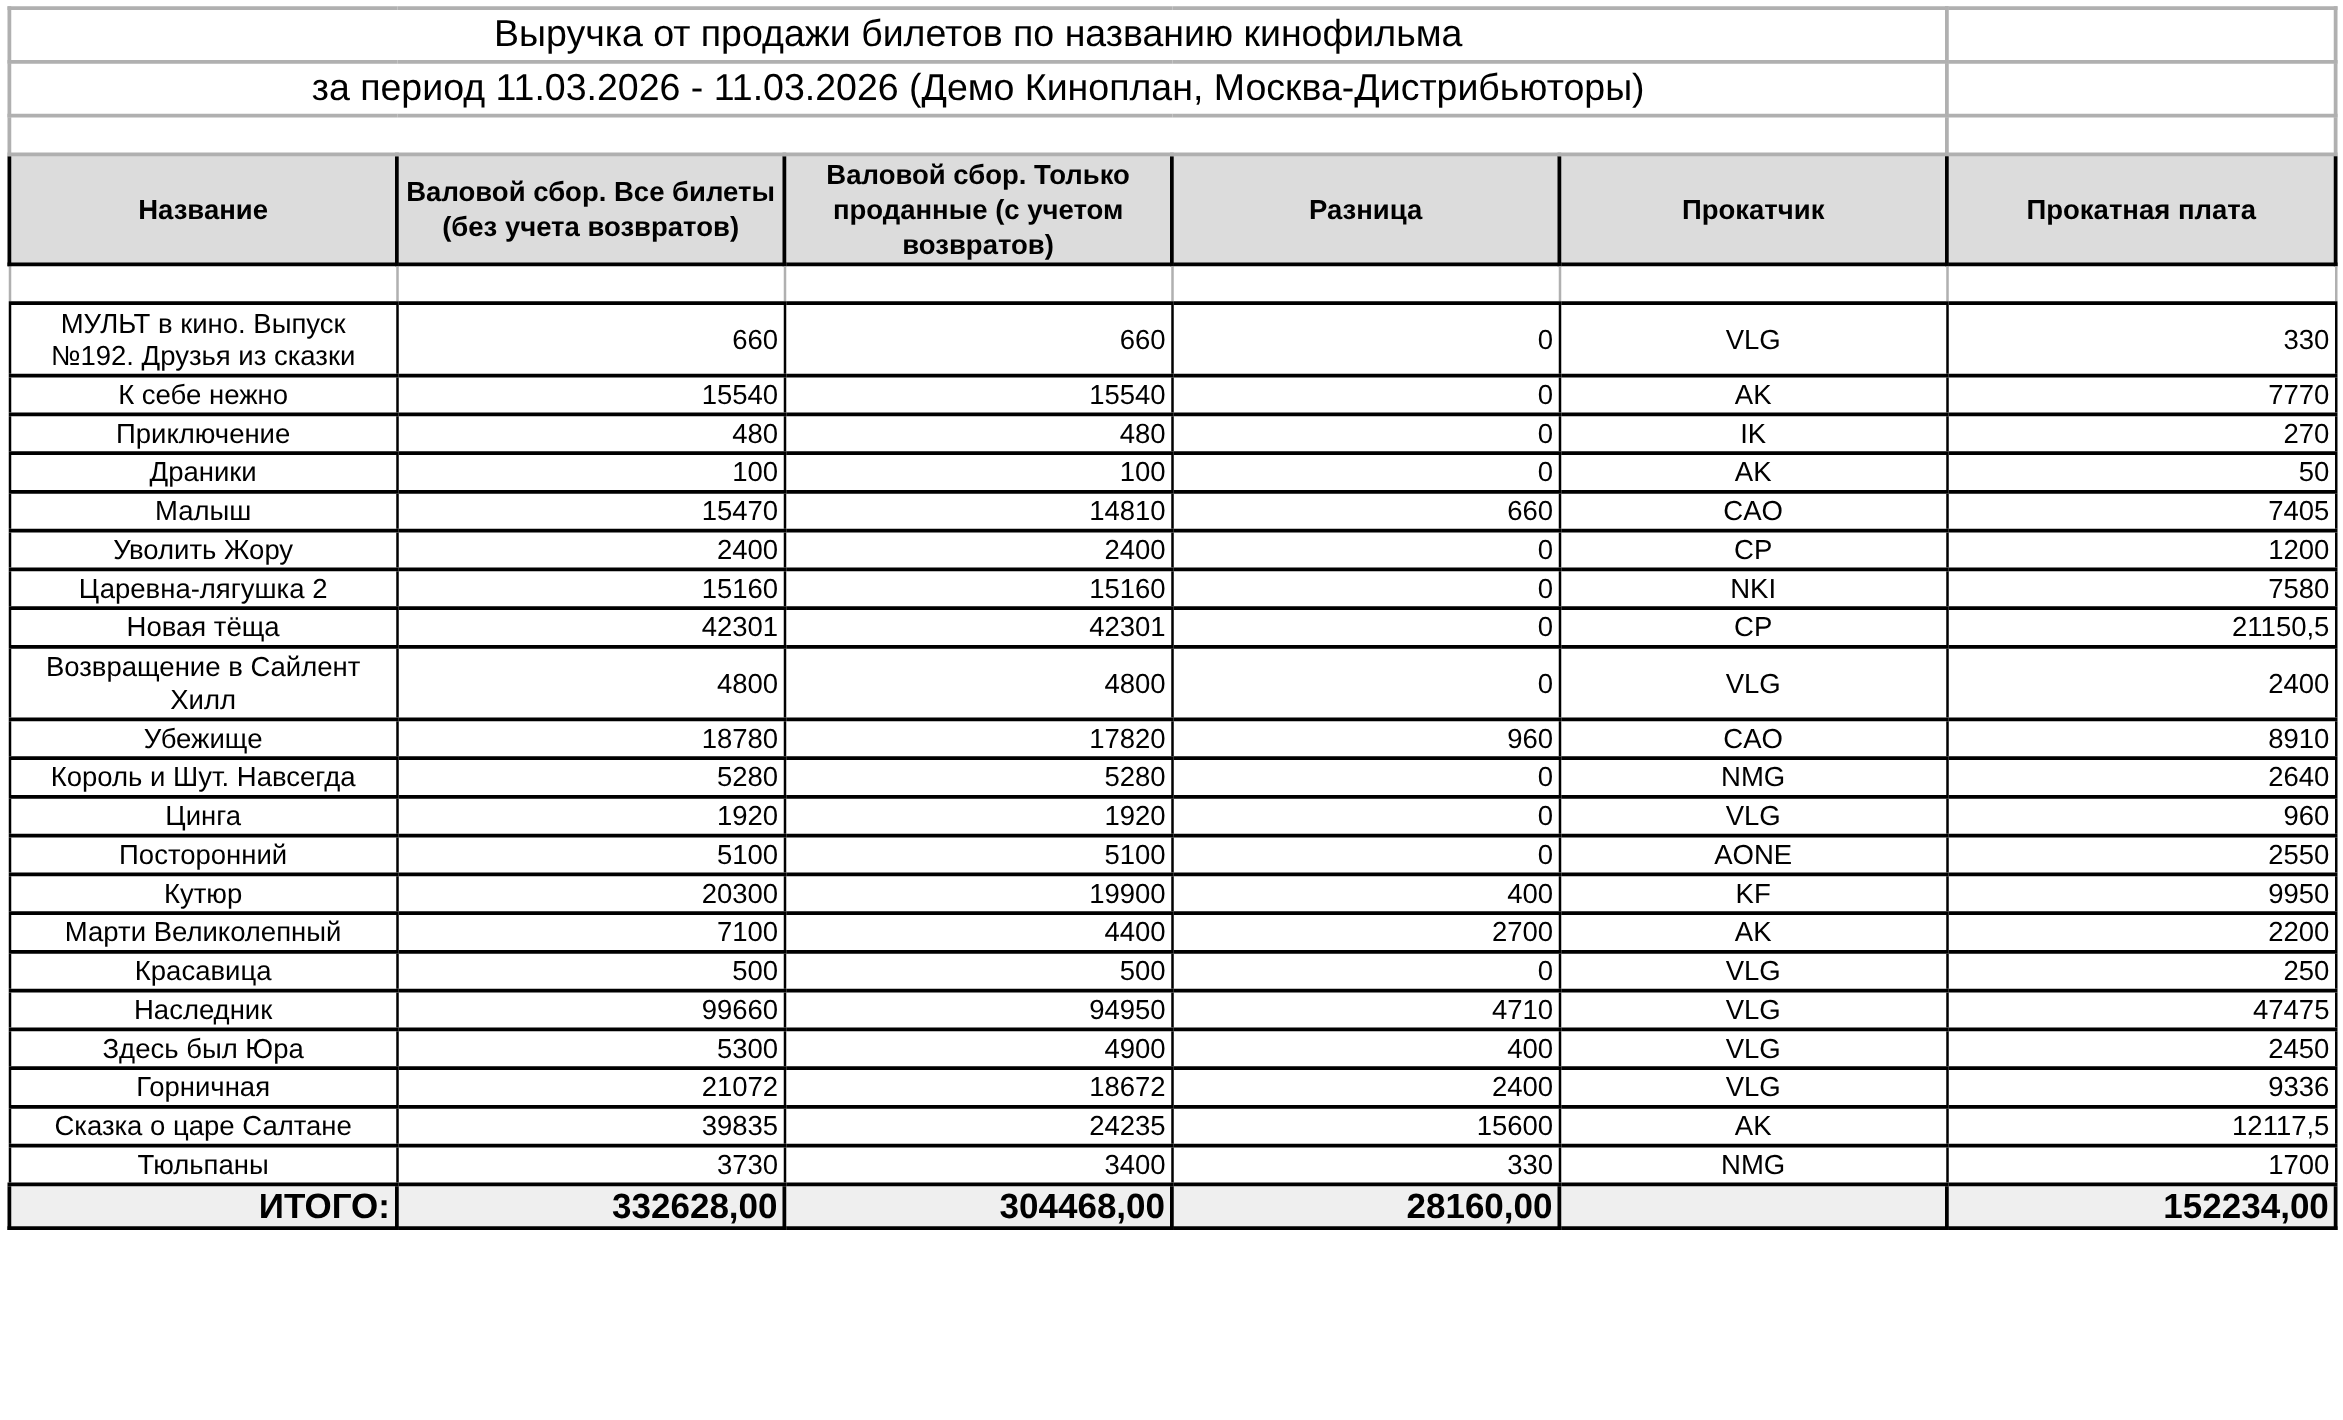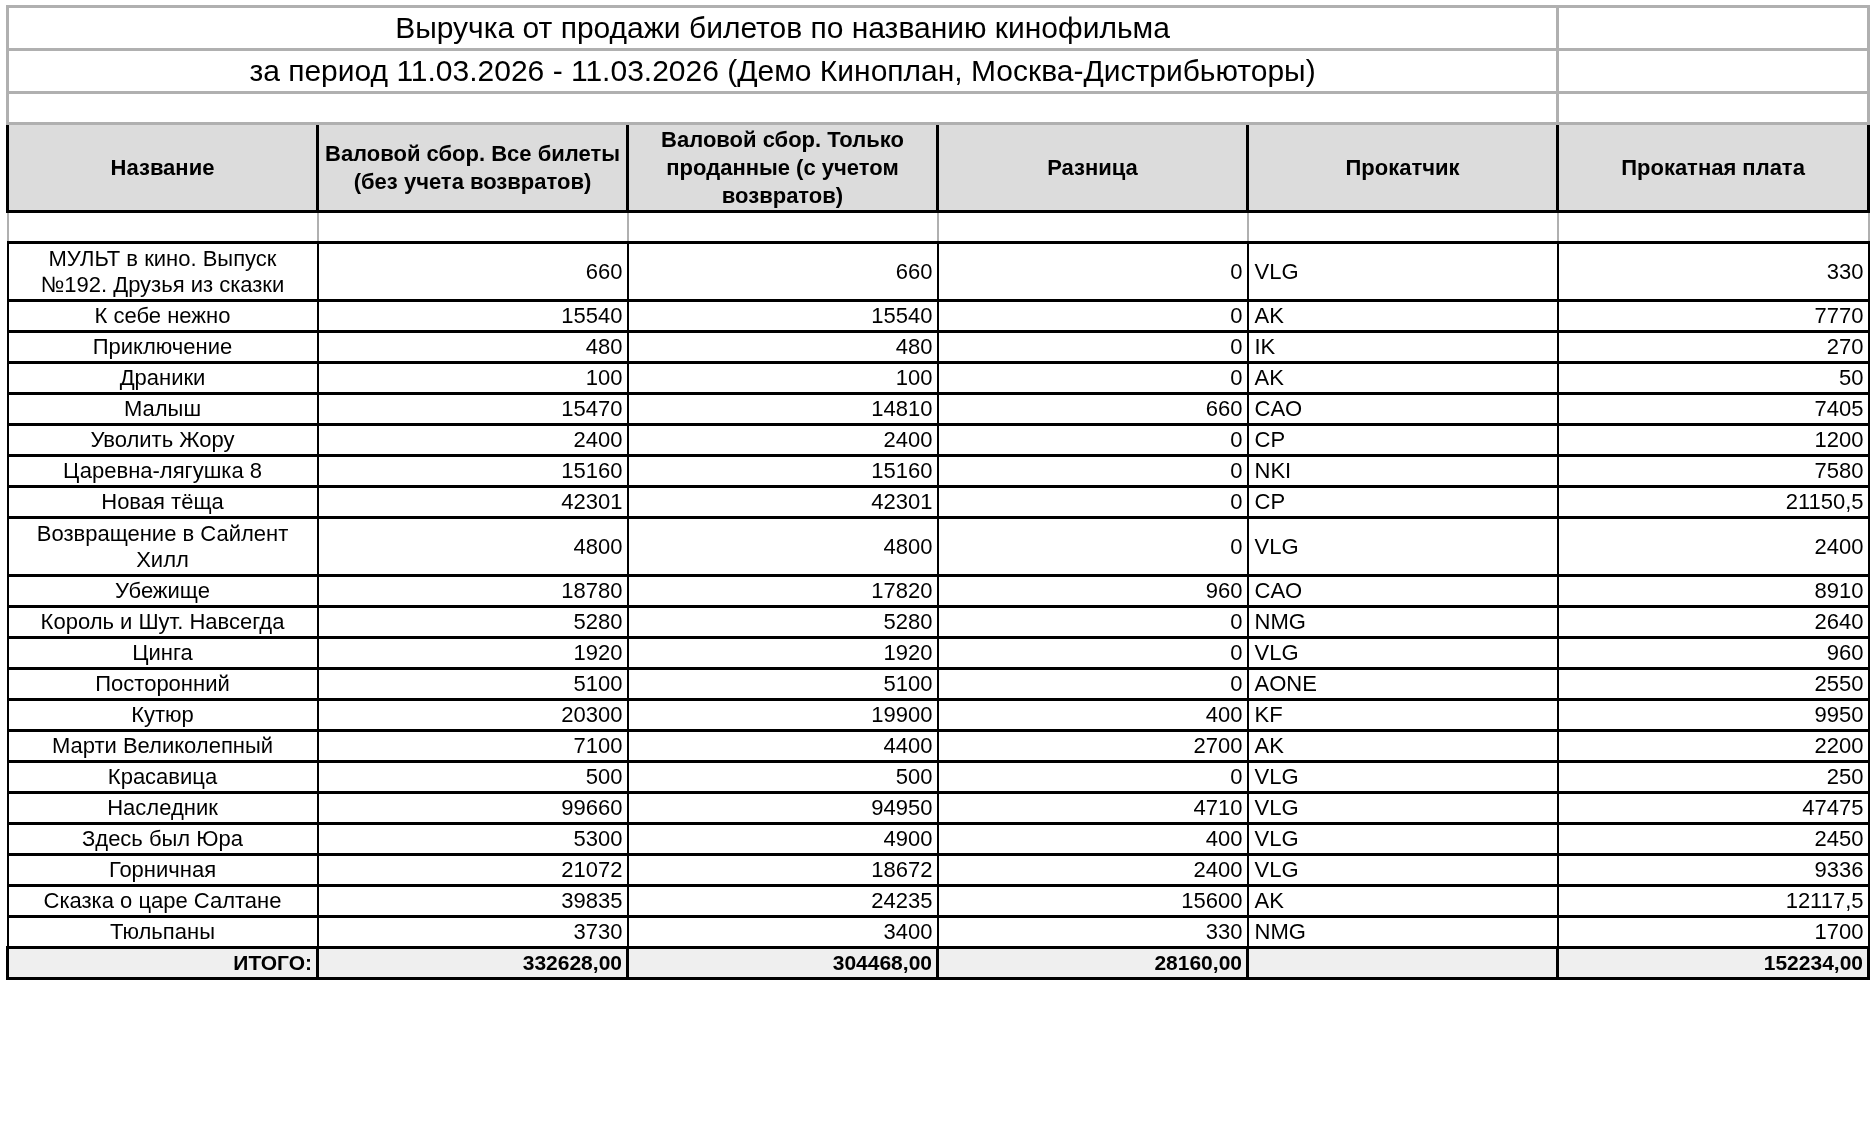--- a/index.html
+++ b/index.html
@@ -20,22 +20,22 @@
   tr.head-row th { background: #dcdcdc; border: 3px solid #000; height: 85px;
                    font-size: 22px; font-weight: bold; text-align: center; line-height: 28px; }
   tr.spacer-row td { height: 28px; border-left: 2px solid #b0b0b0; border-right: 2px solid #b0b0b0;
                      border-top: 3px solid #000; border-bottom: 3px solid #000; }
   
   tr.data-row td { border: 2px solid #000; border-top-width: 3px; border-bottom-width: 3px;
                    height: 28px; font-size: 22px; line-height: 26px; }
   tr.data-row.two-line td { height: 55px; }
   td.c-name { text-align: center; }
   td.c-num { text-align: right; padding-right: 4px; }
-  td.c-dist { }
-  tr.total-row td { background: #efefef; border: 3px solid #000; height: 28px; font-size: 21px;
+  td.c-dist { text-align: center; }
+  tr.total-row td { background: #efefef; border: 3px solid #000; height: 28px; font-size: 28px;
                     font-weight: bold; text-align: right; padding-right: 4px; }
 </style>
 </head>
 <body>
 
 <table class="report">
   <colgroup>
     <col>
       <col>
       <col>
@@ -115,21 +115,21 @@
       </tr>
       <tr class="data-row">
         <td class="c-name">Уволить Жору</td>
         <td class="c-num">2400</td>
         <td class="c-num">2400</td>
         <td class="c-num">0</td>
         <td class="c-dist">CP</td>
         <td class="c-num">1200</td>
       </tr>
       <tr class="data-row">
-        <td class="c-name">Царевна-лягушка 8</td>
+        <td class="c-name">Царевна-лягушка 2</td>
         <td class="c-num">15160</td>
         <td class="c-num">15160</td>
         <td class="c-num">0</td>
         <td class="c-dist">NKI</td>
         <td class="c-num">7580</td>
       </tr>
       <tr class="data-row">
         <td class="c-name">Новая тёща</td>
         <td class="c-num">42301</td>
         <td class="c-num">42301</td>

